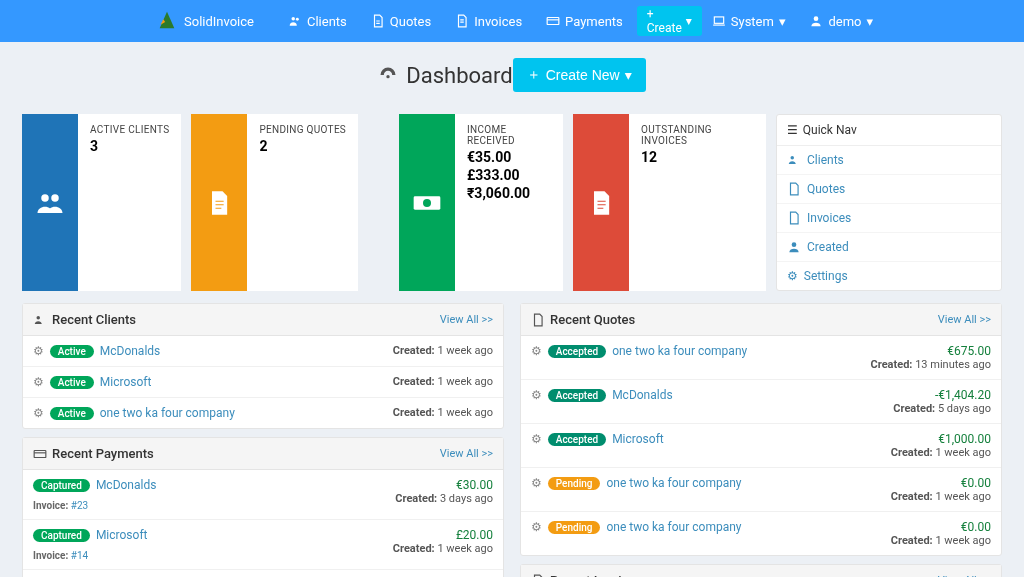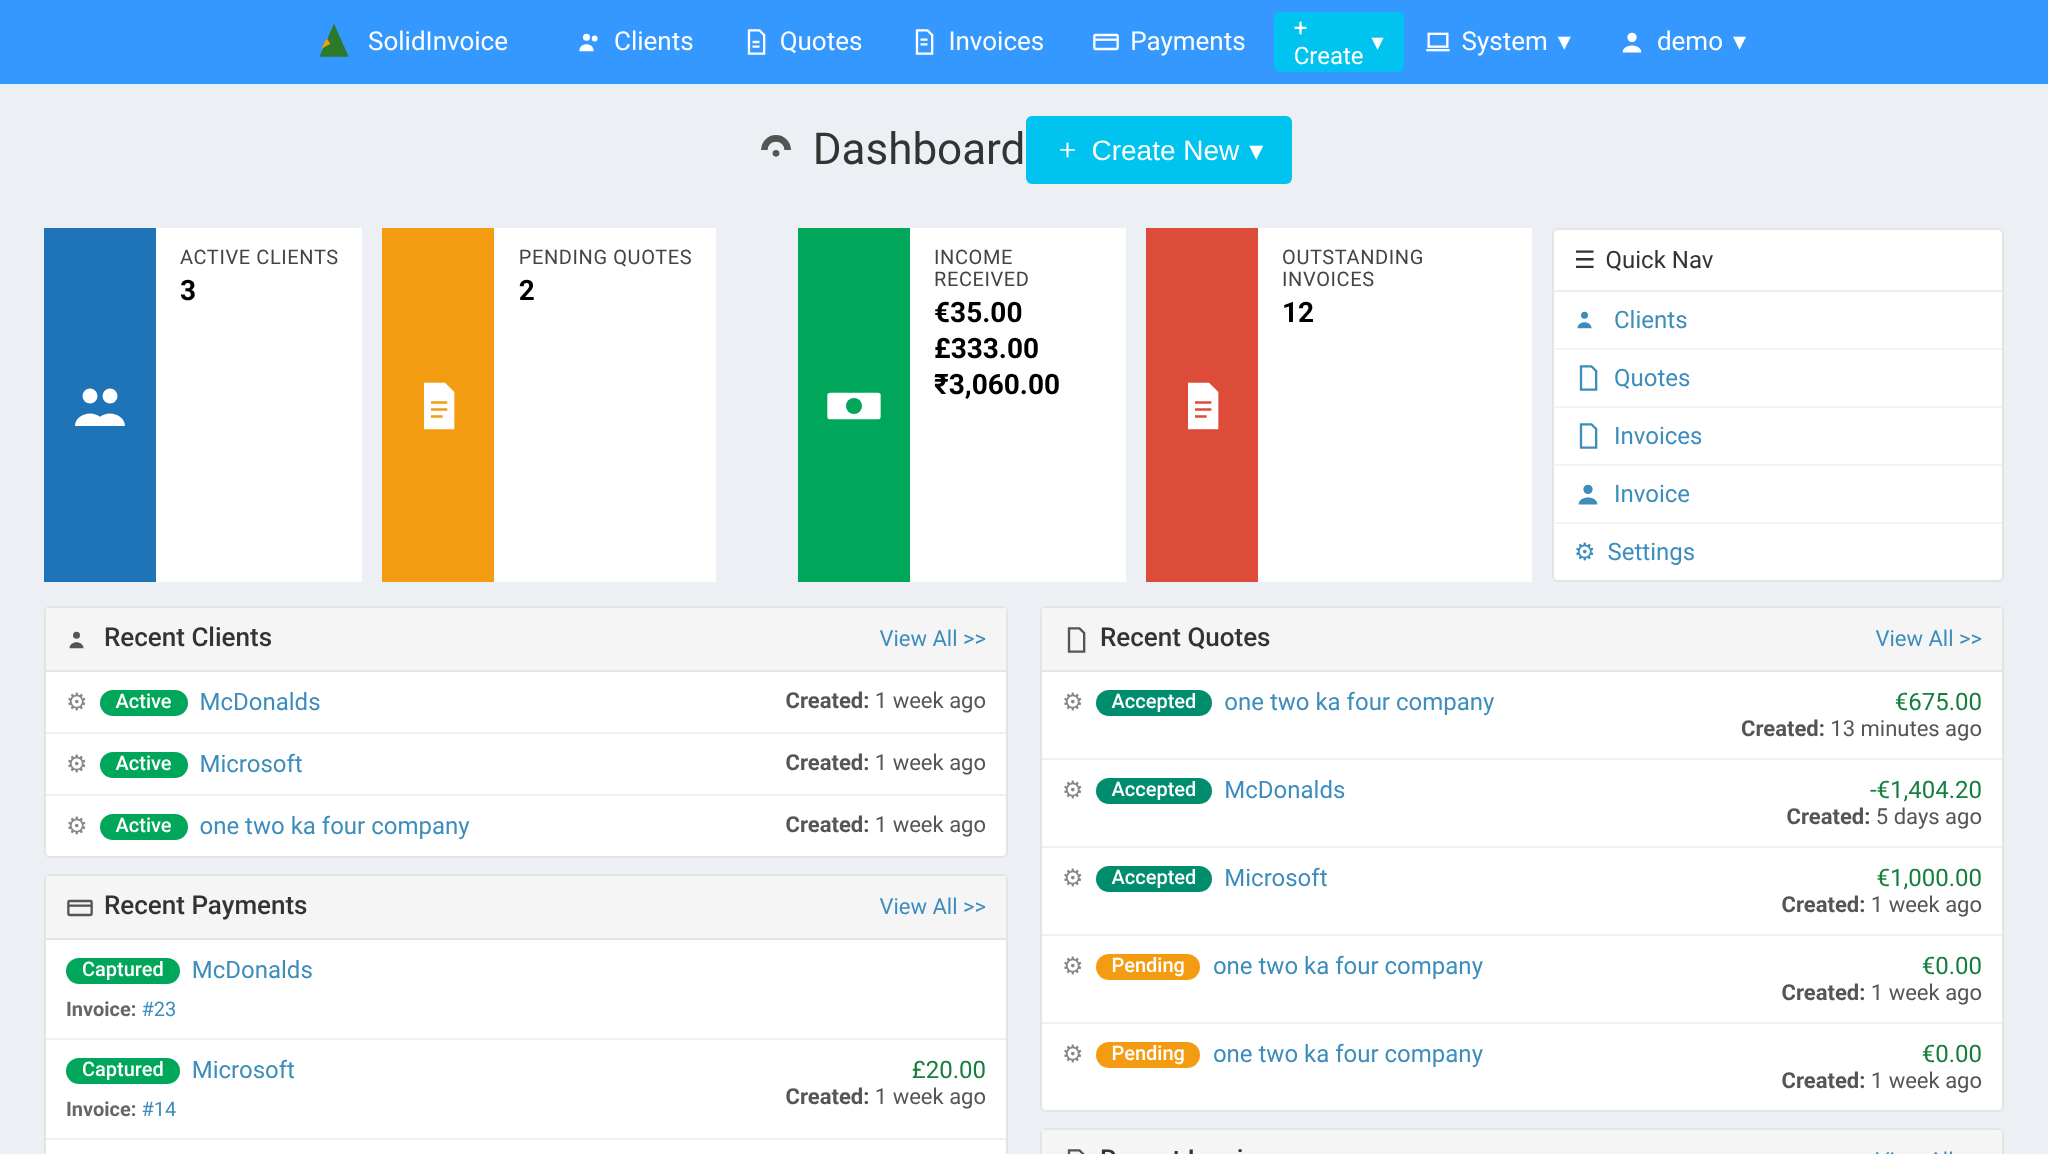--- a/index.html
+++ b/index.html
@@ -212,21 +212,21 @@
           <svg class="icon" viewBox="0 0 24 24" fill="none" stroke="#3c8dbc" stroke-width="2">
             <path d="M6 2h9l4 4v16H6z"></path>
           </svg>
           <span>Invoices</span>
         </div>
       <div class="quicknav-item">
           <svg class="icon" viewBox="0 0 24 24" fill="#3c8dbc">
             <circle cx="12" cy="8" r="4"></circle>
             <path d="M4 21c0-4 4-6 8-6s8 2 8 6z"></path>
           </svg>
-          <span>Invoice</span>
+          <span>Created</span>
         </div>
       <div class="quicknav-item">
           <span style="color:#3c8dbc">⚙</span>
           <span>Settings</span>
         </div>
     </div>
   </div>
 
   <div class="panels-row">
     <div class="panels-col">
@@ -283,20 +283,21 @@
           </div>
         <div id="payments-body">
             <div class="panel-row">
      <div class="row-left" style="flex-direction:column;align-items:flex-start">
        <div style="display:flex;gap:6px;align-items:center">
                   <span class="badge badge-green">Captured</span>
                   <a>McDonalds</a>
                 </div>
        <div class="sub"><b>Invoice:</b> <a>#23</a></div>
      </div>
+     <div class="row-right"><span class="amt">€30.00</span><b>Created:</b> 3 days ago</div>
    </div>
             <div class="panel-row">
      <div class="row-left" style="flex-direction:column;align-items:flex-start">
        <div style="display:flex;gap:6px;align-items:center">
                   <span class="badge badge-green">Captured</span>
                   <a>Microsoft</a>
                 </div>
        <div class="sub"><b>Invoice:</b> <a>#14</a></div>
      </div>
      <div class="row-right"><span class="amt">£20.00</span><b>Created:</b> 1 week ago</div>

